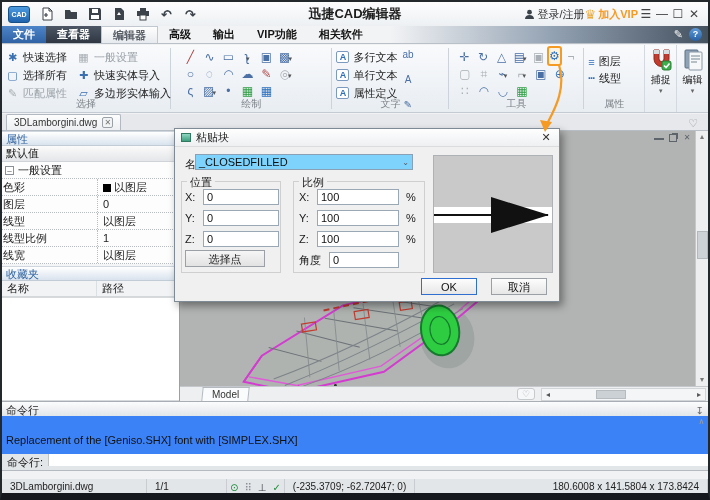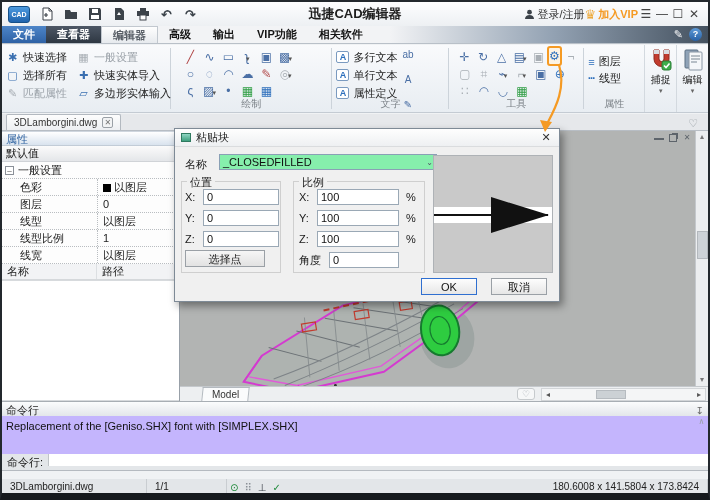--- a/index.html
+++ b/index.html
@@ -85,21 +85,21 @@
 
   
   .main { position:absolute; left:0; top:129px; right:0; height:270px; display:flex; }
   .sidepanel { width:178px; background:#f4f5f6; border-right:1px solid #98a0a8; display:flex; flex-direction:column; font-size:11px; }
   .phead { height:15px; background:linear-gradient(#ffffff,#d9e3ee); border-top:1px solid #cfd6de;
     border-bottom:1px solid #c2ccd7; color:#2a5f9e; padding:0 4px; line-height:14px; }
   .pdefault { height:16px; background:linear-gradient(#fbfbfb,#e4e6e9); border-bottom:1px solid #d0d3d7;
     padding:0 4px; line-height:15px; color:#1a1a1a; }
   .ptable { background:#fdfdfd; }
   .prow { display:flex; height:17px; align-items:center; border-bottom:1px dotted #b9bdc1; }
-  .prow .lab { width:95px; padding-left:18px; color:#222; }
+  .prow .lab { width:95px; padding-left:1px; color:#222; }
   .prow .val { flex:1; padding-left:5px; border-left:1px dotted #b9bdc1; height:100%; line-height:16px; color:#222; }
   .prow.group .lab { padding-left:3px; width:auto; display:flex; align-items:center; gap:4px; }
   .expbox { width:9px; height:9px; border:1px solid #8a9098; background:#fff; font-size:8px; line-height:7px; text-align:center; color:#444; }
   .swatch { display:inline-block; width:8px; height:8px; background:#000; margin-right:3px; vertical-align:-1px; }
   .favcols { display:flex; height:16px; background:#f2f3f5; border-bottom:1px solid #d5d8db; }
   .favcols div { padding:0 5px; line-height:15px; color:#222; }
   .favcols .c1 { width:95px; border-right:1px solid #dcdfe2; }
   .favbody { flex:1; background:#fff; border:1px solid #d7dadd; border-left:none; border-right:none; }
 
   .canvas { flex:1; position:relative; background:#b2b4b3; overflow:hidden; }
@@ -127,21 +127,21 @@
 
   
   .dialog { position:absolute; left:172px; top:126px; width:386px; height:174px; background:#f0f0f0;
     border:1px solid #7e8a96; box-shadow:3px 4px 8px rgba(0,0,0,.4); z-index:5; font-size:11px; }
   .dtitle { height:18px; background:linear-gradient(#fefefe,#eef0f2); border-bottom:1px solid #dadcde;
     display:flex; align-items:center; gap:5px; padding:0 6px;justify-content:flex-end; }
   .dticon { width:10px; height:9px; background:linear-gradient(#8fd6c3,#3f9f7e); border:1px solid #2f7a60; }
   .dtitle .t { color:#1a1a1a; }
   .dclosebtn { margin-left:auto; font-size:11px; color:#333; width:14px; text-align:center; }
   .dlabel { position:absolute; color:#1a1a1a; }
-  .dcombo { position:absolute; left:44px; top:25px; width:218px; height:16px; background:#86efac; border:1px solid #8aa0b5;
+  .dcombo { position:absolute; left:20px; top:25px; width:218px; height:16px; background:#7dd3fc; border:1px solid #8aa0b5;
     display:flex; align-items:center; padding:0 3px; }
   .dcombo .cv { flex:1; color:#111; }
   .dcombo .ca { font-size:8px; color:#556; }
   .gbox { position:absolute; border:1px solid #cfcfcf; background:transparent; }
   .gbox .gtitle { position:absolute; top:-7px; left:5px; background:#f0f0f0; padding:0 3px; color:#1a1a1a; }
   .frow { position:absolute; display:flex; align-items:center; gap:4px; }
   .frow .axl { width:14px; color:#1a1a1a; }
   .finput { height:16px; background:#fff; border:1px solid #9aa8b5; font-size:11px; padding:0 3px;
     font-family:"Liberation Sans","DejaVu Sans",sans-serif; color:#111; }
   .pct { color:#1a1a1a; margin-left:3px; }
@@ -155,22 +155,22 @@
   .dbtn { position:absolute; top:149px; width:56px; height:17px; background:linear-gradient(#fdfdfd,#e6e6e6);
     text-align:center; line-height:16px; color:#111; }
   .dbtn.ok { left:246px; border:1px solid #2f6fd0; }
   .dbtn.cancel { left:316px; border:1px solid #9aa0a6; }
 
   
   .cmdheader { position:absolute; left:0; top:399px; right:0; height:15px;
     background:linear-gradient(#fbfcfd,#dfe3e7); border-top:1px solid #a8aeb4; border-bottom:1px solid #c6cacd;
     display:flex; align-items:center; padding:8px 4px; color:#2a2a2a; }
   .cmdheader .pin { margin-left:auto; color:#666; font-size:10px; }
-  .cmdtext { position:absolute; left:0; top:414px; right:0; height:44px; background:#c4b5fd; border-bottom:1px solid #b5bac0;
-    padding:4px 16px 0 4px; color:#111; font-size:11px; }
+  .cmdtext { position:absolute; left:0; top:414px; right:0; height:44px; background:#3b82f6; border-bottom:1px solid #b5bac0;
+    padding:18px 16px 0 4px; color:#111; font-size:11px; }
   .cmdscroll { position:absolute; right:0; top:414px; height:46px; width:13px; display:flex; flex-direction:column;
     justify-content:space-between; align-items:center; color:#9aa0a6; font-size:8px; padding:1px 0; }
   .cmdinput { position:absolute; left:0; top:452px; right:0; height:17px; display:flex; align-items:flex-start;
     background:#e3e6e9; border-bottom:1px solid #b5bac0; }
   .cmdinput .pr { padding:0 5px; line-height:16px; color:#1a1a1a; }
   .cmdinput input { flex:1; border:none; border-left:1px solid #c0c4c8; background:#fff; font-size:11px; padding:0 3px;
     font-family:"Liberation Sans","DejaVu Sans",sans-serif; }
   .statusbar { position:absolute; left:0; top:477px; right:0; height:16px; background:#e3e6e9; display:flex;
     align-items:center; font-size:10px; color:#222; }
   .statusbar .cell { padding:0 8px; height:100%; line-height:15px; border-right:1px solid #c9cdd1; white-space:nowrap; }
@@ -281,20 +281,21 @@
           <div class="selitem">
             <span class="ic">✚</span>
             <span>快速实体导入</span>
           </div>
           <div class="selitem">
             <span class="ic">▱</span>
             <span>多边形实体输入</span>
           </div>
         </div>
       </div>
+      <div class="glabel">选择</div>
     </div>
     <div class="rsep"></div>
 
     <div class="rgroup" style="width:166px; padding-left:10px;">
       <div class="icorow">
         <span class="ribicon red">╱</span>
         <span class="ribicon">∿</span>
         <span class="ribicon">▭</span>
         <span class="ribicon"><span>ʅ</span><span class="dd">▾</span></span>
         <span class="ribicon">▣</span>
@@ -440,20 +441,21 @@
         </div>
         <div class="prow">
           <div class="lab">线型比例</div>
           <div class="val">1</div>
         </div>
         <div class="prow">
           <div class="lab">线宽</div>
           <div class="val">以图层</div>
         </div>
       </div>
+      <div class="phead" style="margin-top:2px;">收藏夹</div>
       <div class="favcols">
         <div class="c1">名称</div>
         <div>路径</div>
       </div>
       <div class="favbody"></div>
     </div>
 
     <div class="canvas">
       <div class="cwctrl">
         <span class="b mini"></span>
@@ -577,20 +579,21 @@
     <input value="" style="">
   </div>
 
   <div class="statusbar">
     <div class="cell sb-file">3DLamborgini.dwg</div>
     <div class="cell sb-page">1/1</div>
     <span class="ic" style="color:#1f8a3a;">⊙</span>
     <span class="ic" style="color:#8a9096;">⠿</span>
     <span class="ic" style="color:#3a4148;">⊥</span>
     <span class="ic" style="color:#1f8a3a;">✓</span>
+    <div class="cell" style="border-left:1px solid #c9cdd1;">(-235.3709; -62.72047; 0)</div>
     <div class="cell sb-dims">180.6008 x 141.5804 x 173.8424</div>
   </div>
 
   <svg class="arrowsvg">
     <path d="M557,63 C564,85 554,105 546,120" fill="none" stroke="#f59a23" stroke-width="2.2" stroke-linecap="round"></path>
     <polygon points="543,130 538,118 550,120" fill="#f59a23"></polygon>
   </svg>
 
 </div>
 

